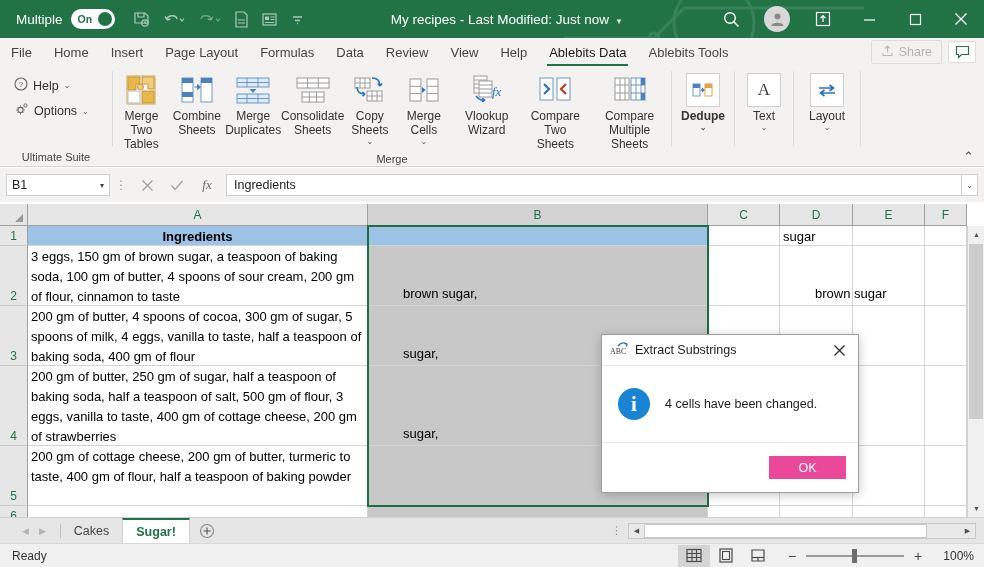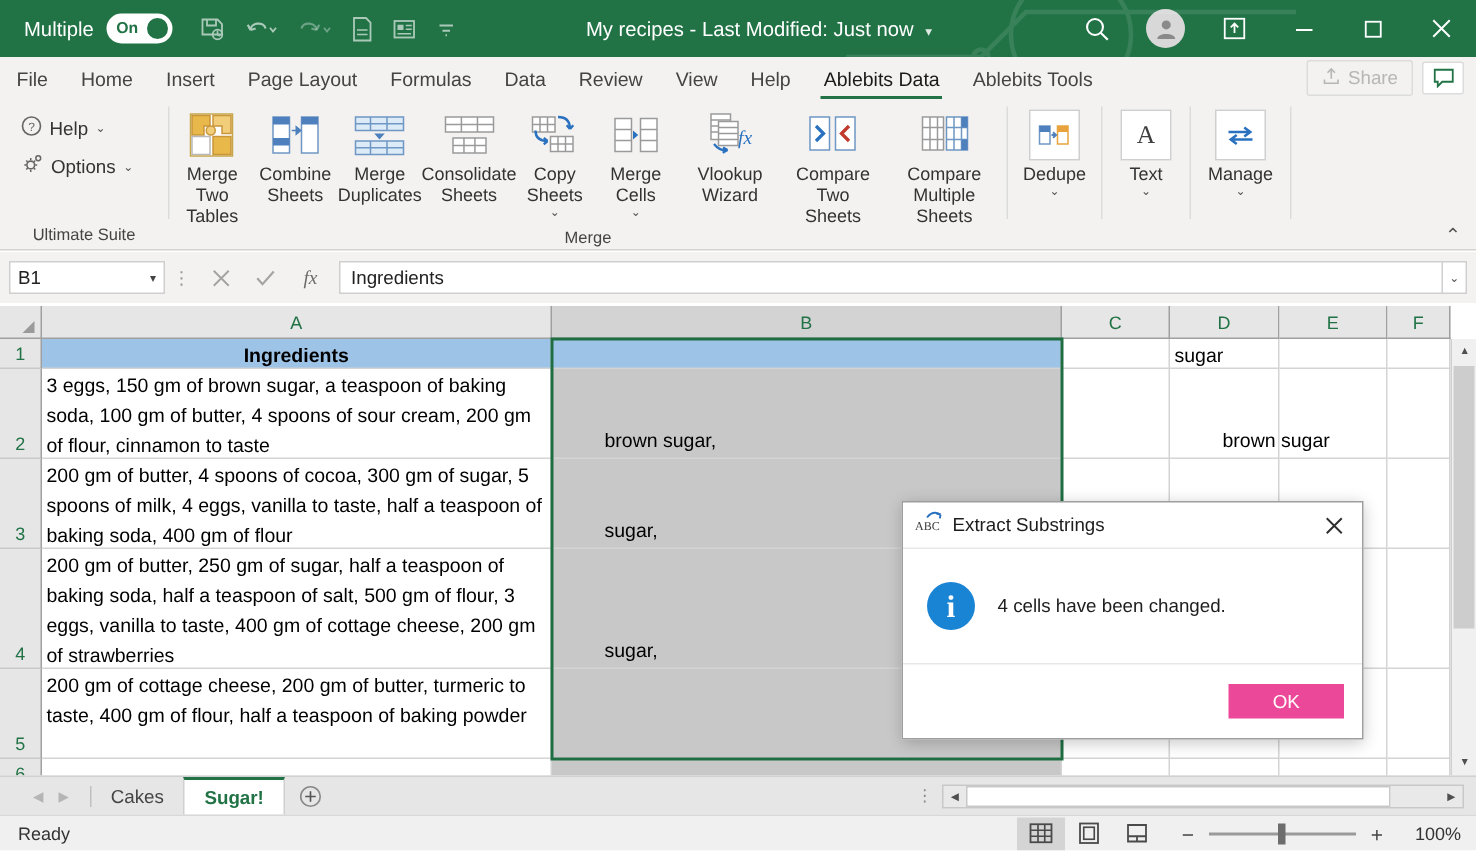--- a/index.html
+++ b/index.html
@@ -181,21 +181,21 @@
   }
   .vscroll {
     position: absolute; right: 0; top: 22px; width: 17px; bottom: 0;
     background: #f0f0f0; border-left: 1px solid #d0d0d0;
   }
   .vs-arrow { width: 17px; height: 17px; background: #f0f0f0; display: flex; align-items: center; justify-content: center; font-size: 7px; color: #505050; }
   .vs-thumb { position: absolute; left: 1px; width: 14px; background: #cdcdcd; border-radius: 0; }
 
   
   .dialog {
-    position: absolute; left: 601px; top: 334px; width: 308px; height: 159px;
+    position: absolute; left: 601px; top: 334px; width: 258px; height: 159px;
     background: #ffffff; border: 1px solid #9e9e9e;
     box-shadow: 0 2px 10px rgba(0,0,0,.22);
     display: flex; flex-direction: column;
   }
   .dlg-title {
     height: 31px; display: flex; align-items: center; padding: 0 4px 0 8px;
     border-bottom: 1px solid #e8e8e8;
   }
   .dlg-title .t { font-size: 12.5px; color: #1d1d1d; margin-left: 6px; }
   .dlg-close {
@@ -577,21 +577,21 @@
             </svg>
           </span>
           <span class="lbl">Compare
 Multiple Sheets</span>
         </div>
       </div>
       <div class="rgroup-label">Merge</div>
     </div>
     <div class="vsep"></div>
 
-    <div class="rgroup" style="width:62px;">
+    <div class="rgroup" style="width:62px;font-weight:bold;">
       <div class="rgroup-items" style="justify-content:center;">
         <div class="bigbtn">
           <span class="ico">
             <span class="iconbox">
               <svg width="22" height="18" viewBox="0 0 22 18">
                   <rect x="1" y="3" width="7" height="12" fill="#fff" stroke="#6f97c4" stroke-width="1"></rect>
                   <rect x="1" y="3" width="7" height="4" fill="#4d80bd"></rect>
                   <rect x="13" y="3" width="7" height="12" fill="#fff" stroke="#e8a33d" stroke-width="1"></rect>
                   <rect x="13" y="3" width="7" height="4" fill="#e8a33d"></rect>
                   <path d="M9 9 l3 0 M10 7.2 l2 1.8 l-2 1.8" stroke="#4d80bd" stroke-width="1.3" fill="none"></path>
@@ -624,21 +624,21 @@
       <div class="rgroup-items" style="justify-content:center;">
         <div class="bigbtn">
           <span class="ico">
             <span class="iconbox">
               <svg width="22" height="18" viewBox="0 0 22 18">
                   <path d="M3 7 h14 M13.5 4 L17.5 7 L13.5 10" stroke="#2a72c0" stroke-width="1.7" fill="none"></path>
                   <path d="M19 12 H5 M8.5 9 L4.5 12 L8.5 15" stroke="#2a72c0" stroke-width="1.7" fill="none"></path>
                 </svg>
             </span>
           </span>
-          <span class="lbl">Manage</span>
+          <span class="lbl">Layout</span>
           <span class="chev">⌄</span>
         </div>
       </div>
       <div class="rgroup-label"></div>
     </div>
     <div class="vsep"></div>
 
     <div class="collapse-ribbon">⌃</div>
   </div>
 

